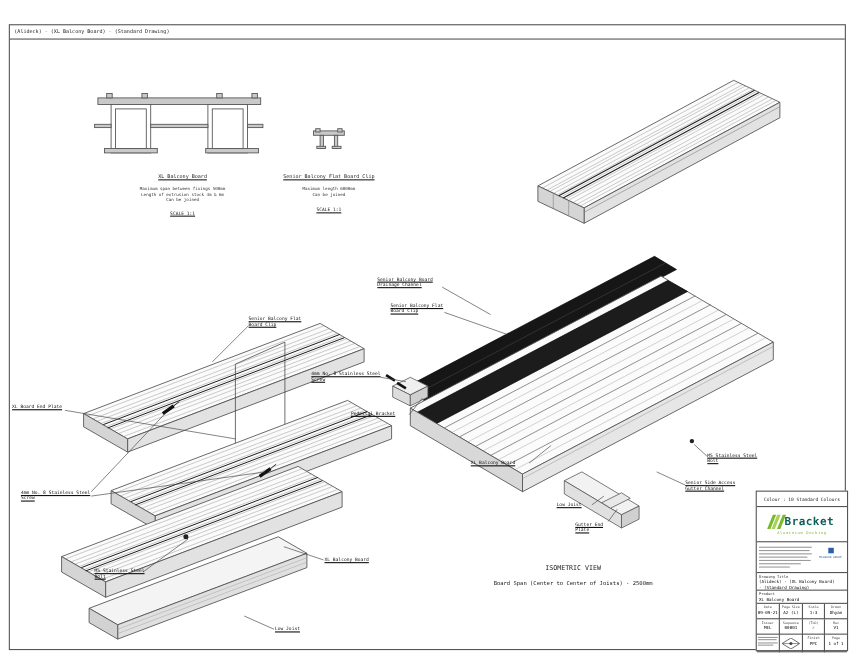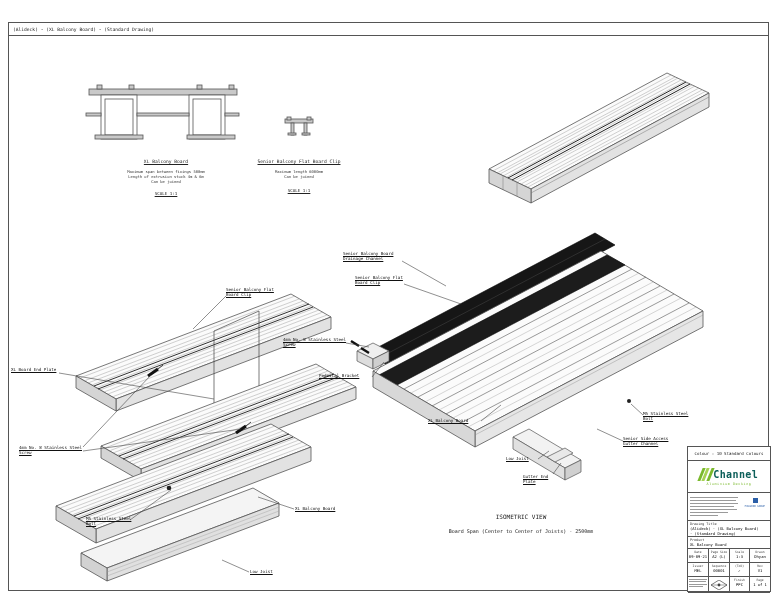--- a/index.html
+++ b/index.html
@@ -182,21 +182,21 @@
   <div class="cap" style="left:342px; top:505px; width:340px; font-size:5px;">Board Span (Center to Center of Joists) - 2500mm</div>
 
   <div id="tb">
     <div class="tb-box" id="tb-colour">Colour : 10 Standard Colours</div>
 
     <div class="tb-box" id="tb-logo">
       <div class="logo-row">
         <span class="slash"></span>
         <span class="slash s2"></span>
         <span class="slash"></span>
-        <span class="wordmark">Channel</span>
+        <span class="wordmark">Bracket</span>
       </div>
       <span class="tagline">Aluminium Decking</span>
     </div>
 
     <div class="tb-box" id="tb-fine">
       <div class="bars">
         <span class="bar" style="width:96%"></span>
           <span class="bar" style="width:92%"></span>
         <span class="bar" style="width:95%"></span>
           <span class="bar" style="width:88%"></span>

